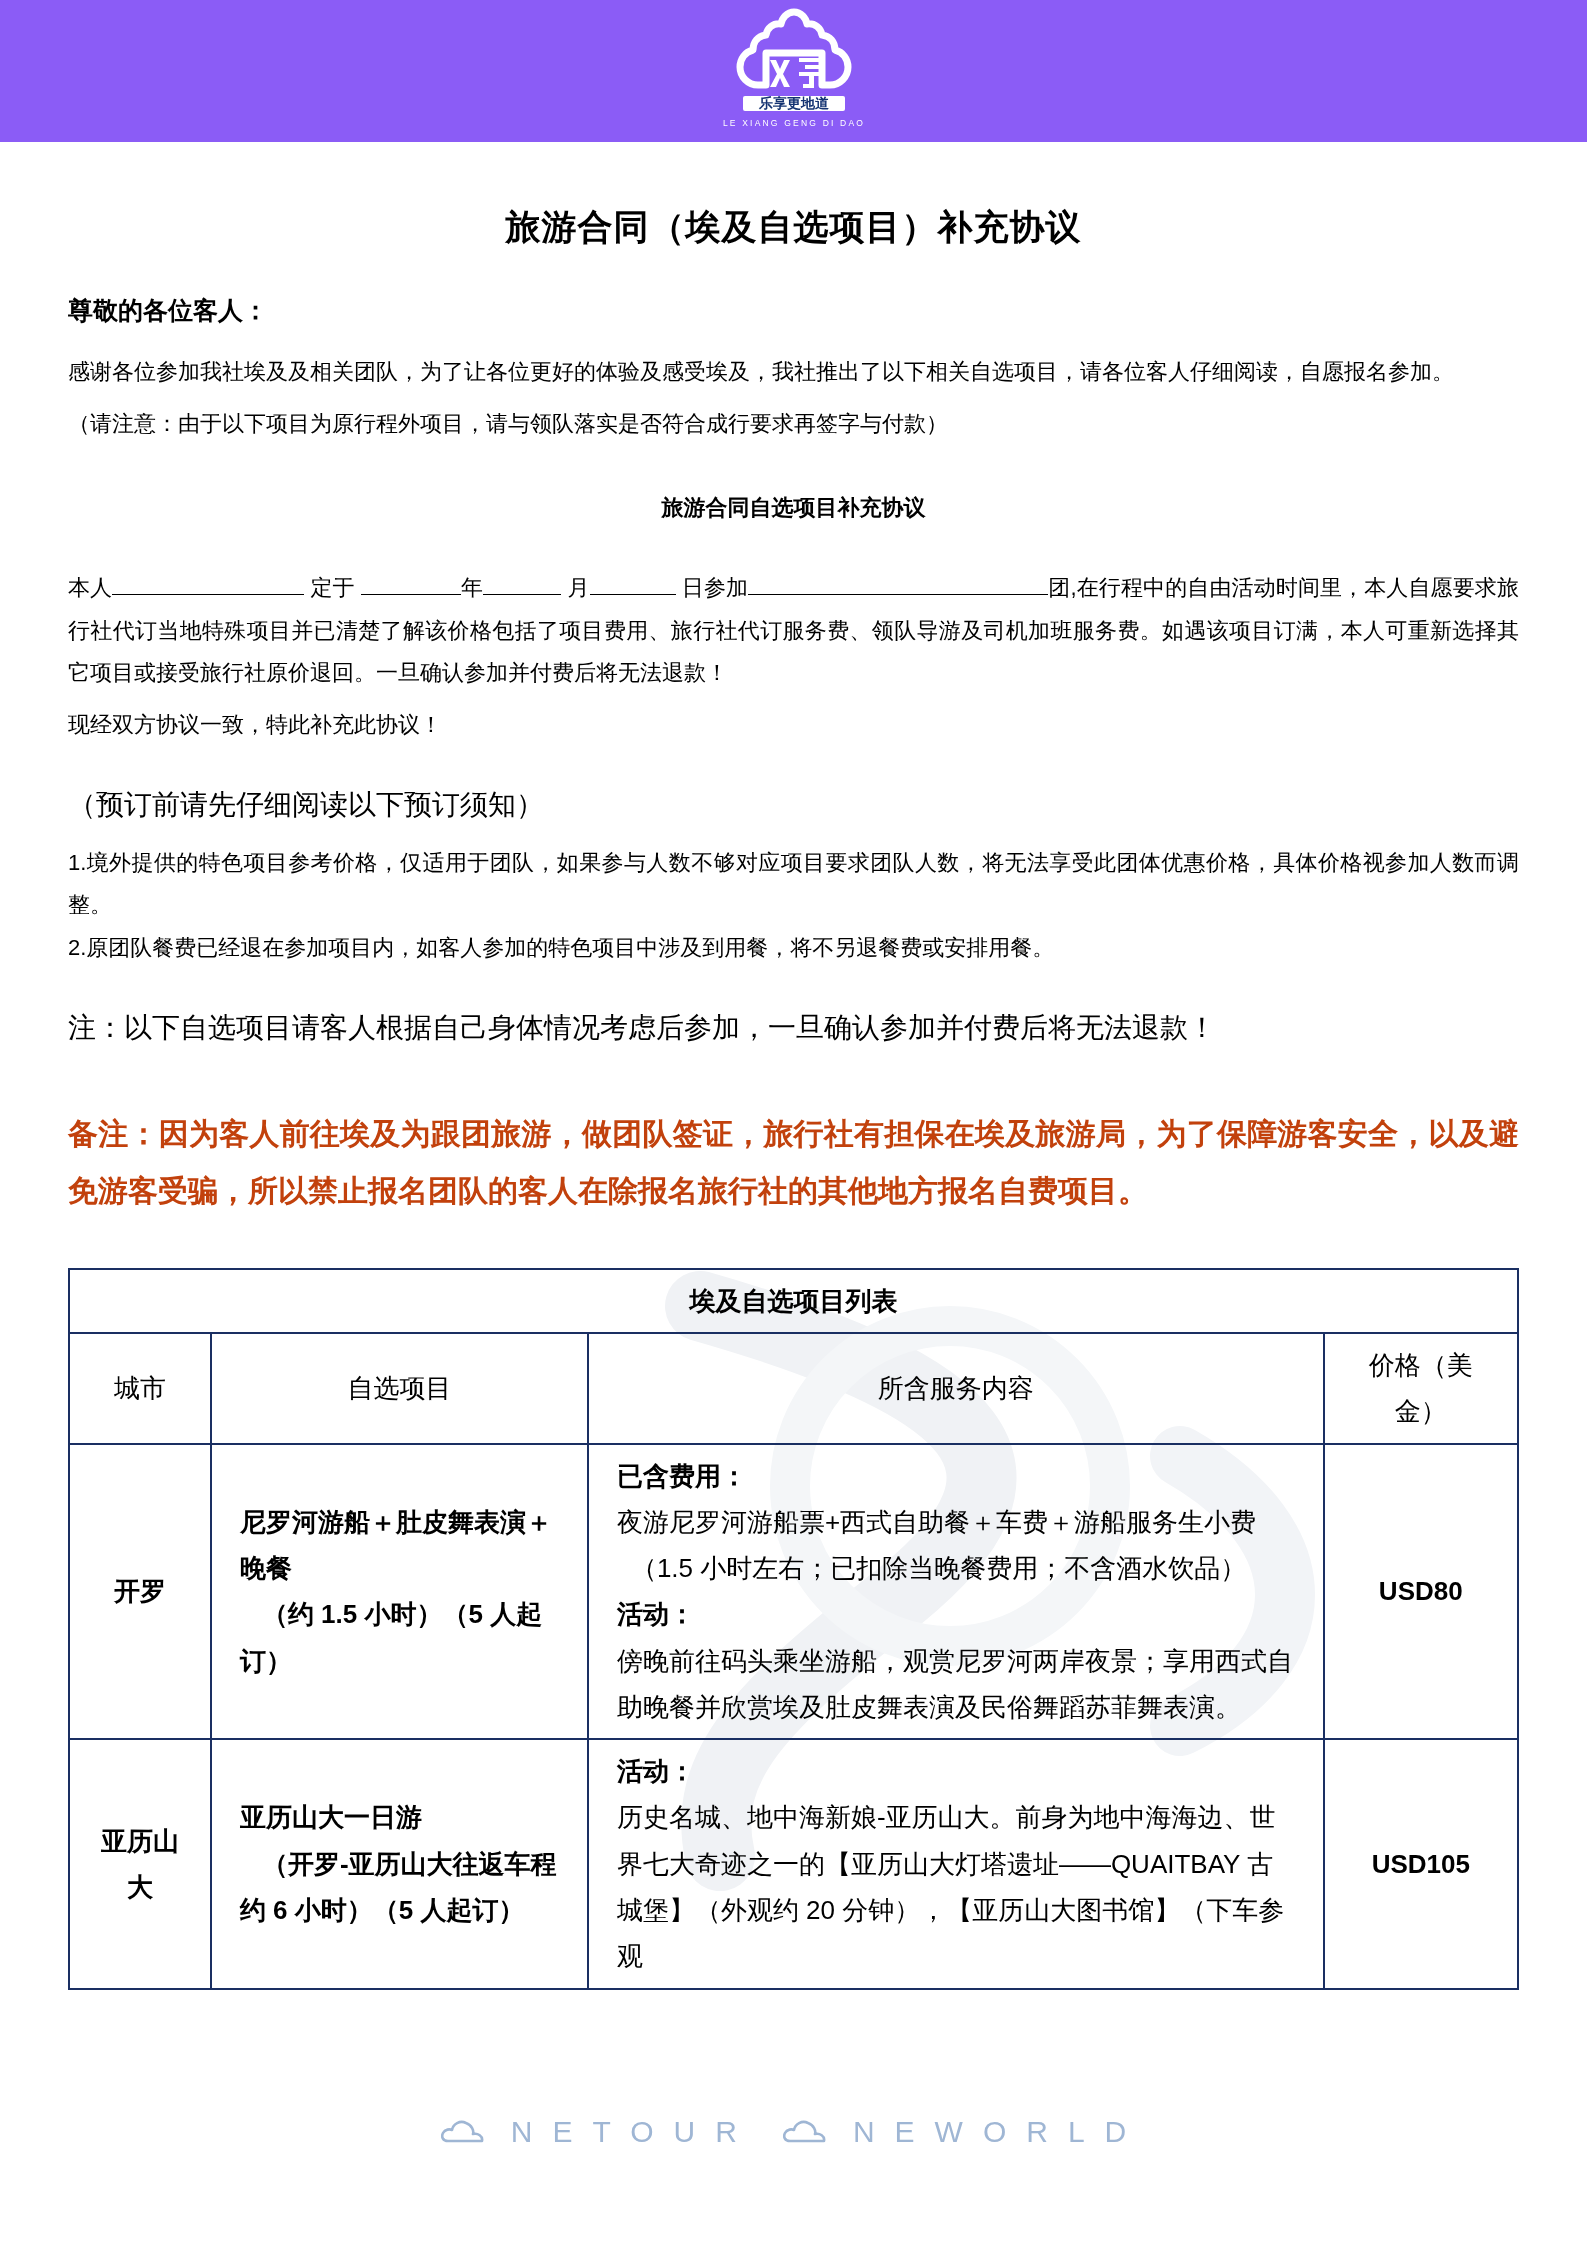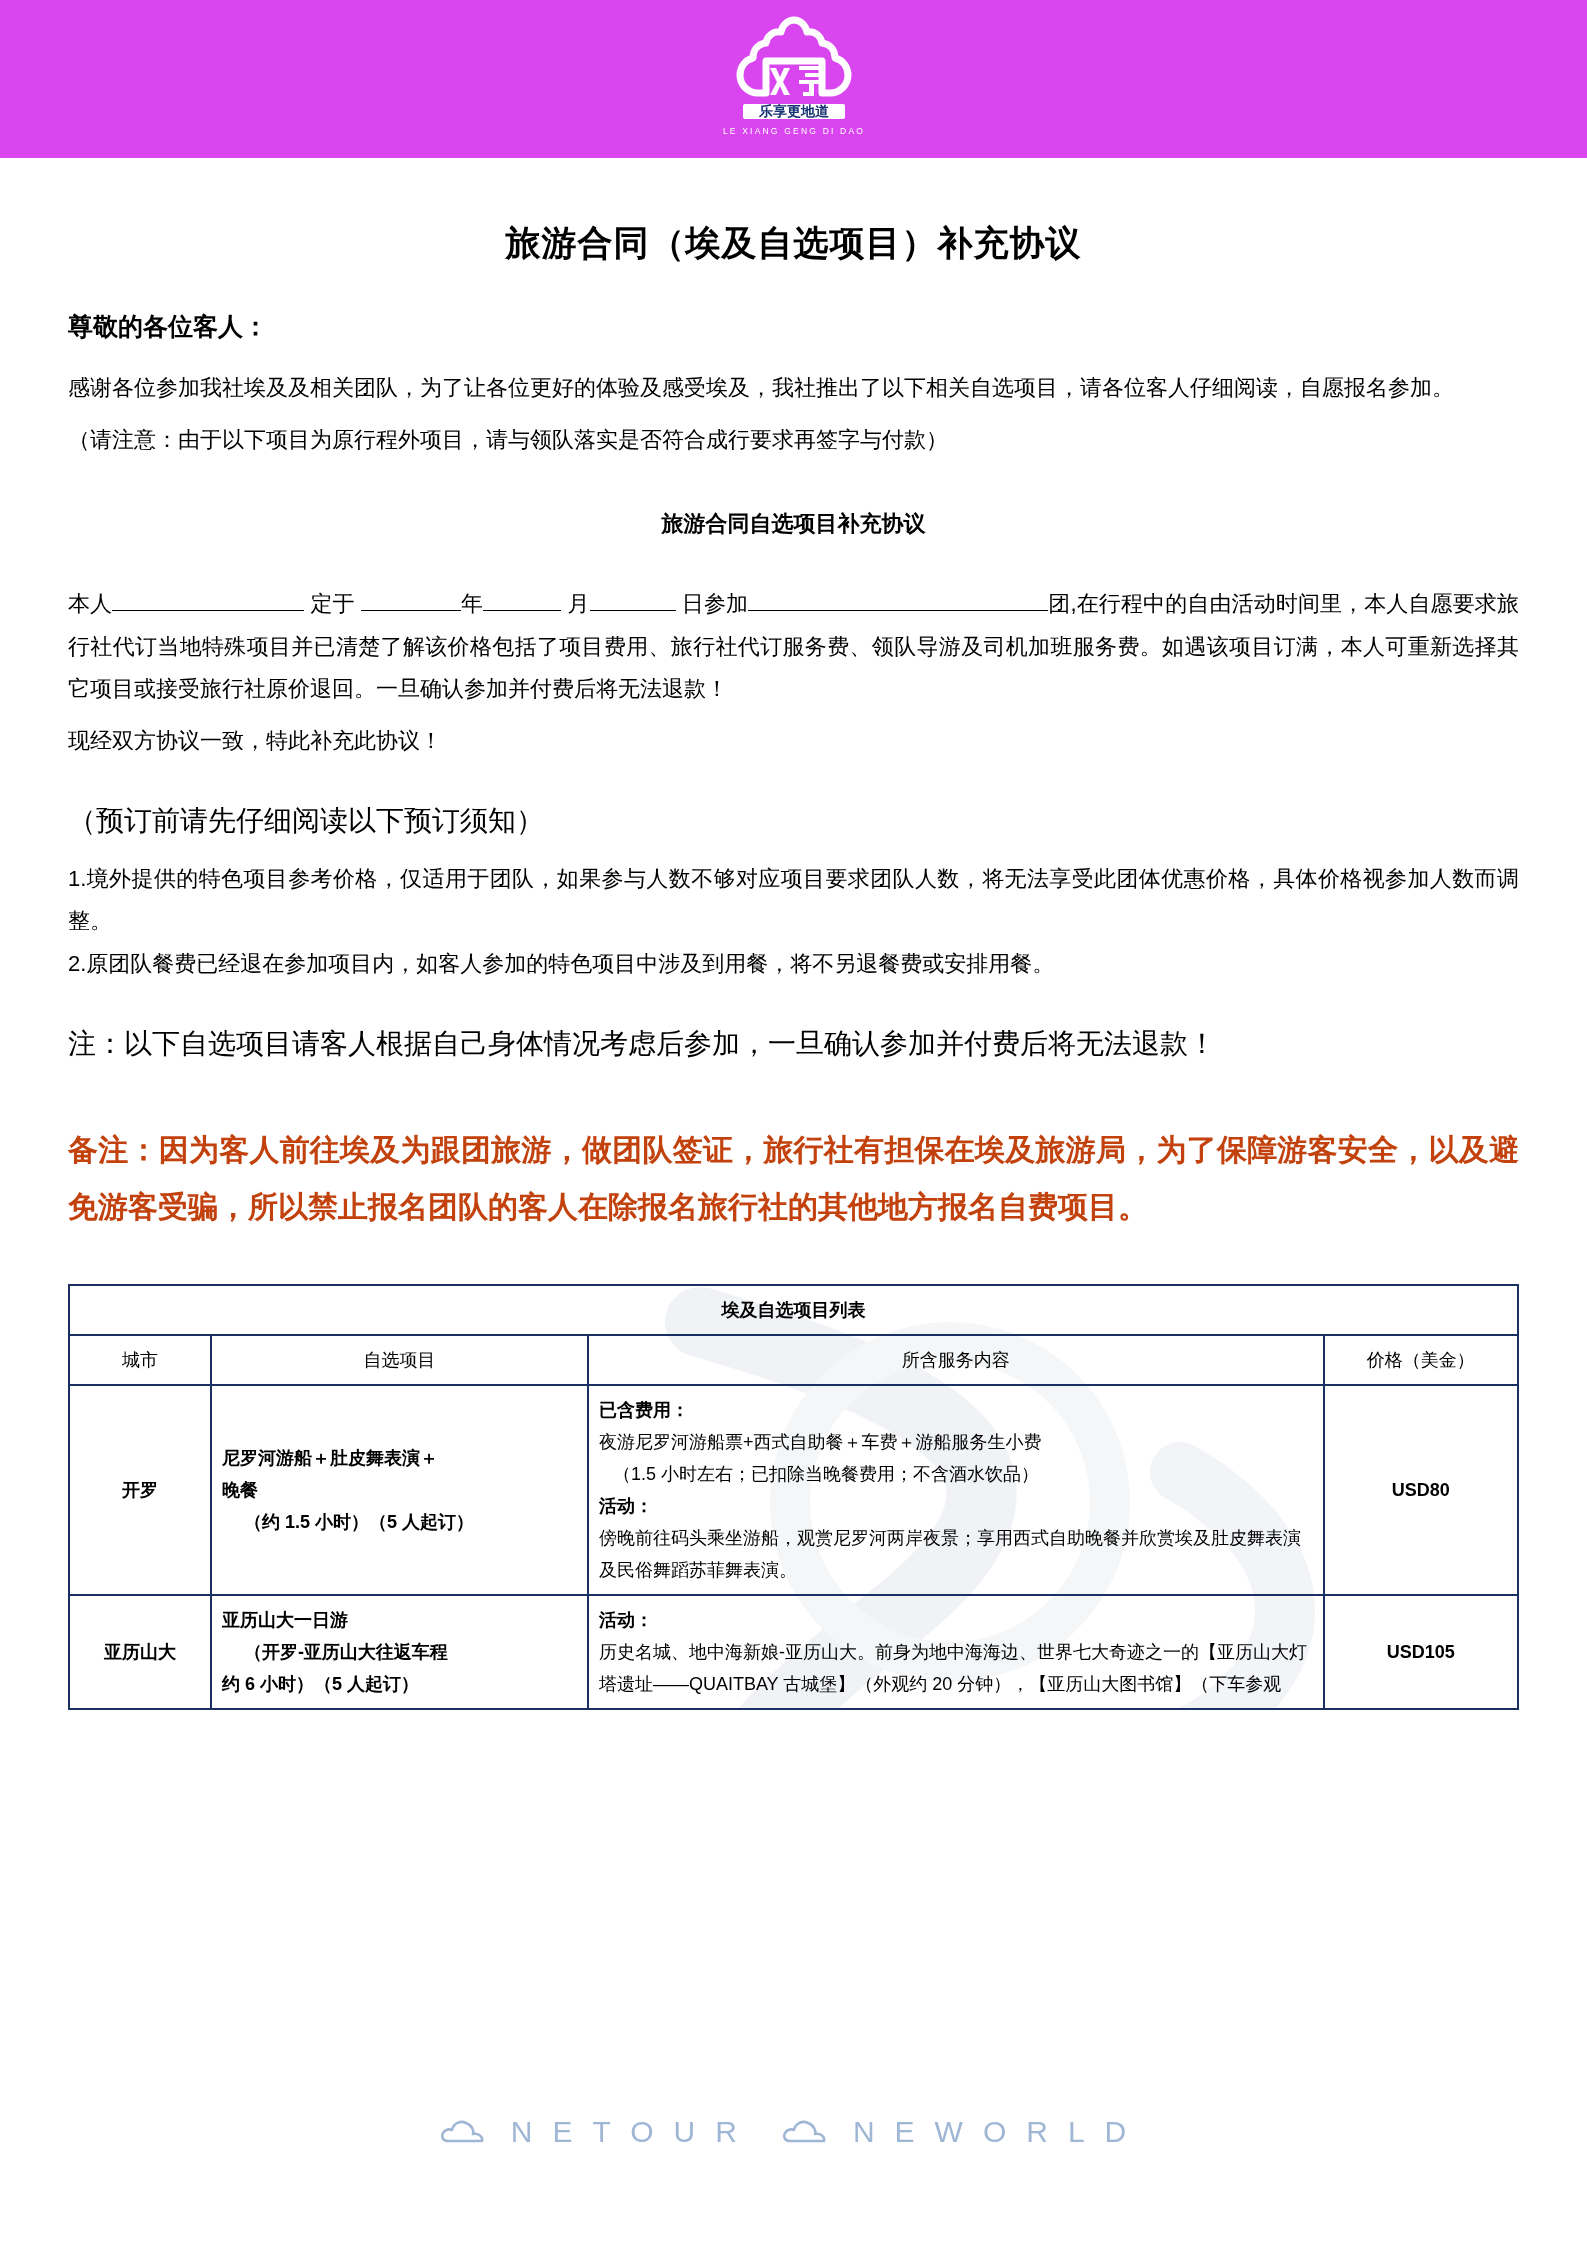--- a/index.html
+++ b/index.html
@@ -10,22 +10,22 @@
     background: #ffffff;
     font-family: "Liberation Sans", "DejaVu Sans", sans-serif;
     color: #000000;
     position: relative;
     overflow: hidden;
   }
 
   
   .header-band {
     width: 100%;
-    height: 158px;
-    background: #d946ef;
+    height: 142px;
+    background: #8b5cf6;
     display: flex;
     align-items: center;
     justify-content: center;
     position: relative;
   }
   .logo { position: relative; width: 170px; height: 130px; }
   .logo svg { display: block; }
 
   
   .page {
@@ -107,23 +107,23 @@
   
   table.opt-table {
     width: 100%;
     border-collapse: collapse;
     margin-top: 48px;
     table-layout: fixed;
     background: transparent;
   }
   table.opt-table td, table.opt-table th {
     border: 2.5px solid #1a2f62;
-    padding: 8px 10px;
+    padding: 8px 28px;
     vertical-align: middle;
-    font-size: 18px;
+    font-size: 26px;
     line-height: 1.78;
   }
   .tbl-title {
     text-align: center;
     font-weight: bold;
     font-size: 23px;
     padding: 12px 10px;
   }
   .col-head {
     text-align: center;

